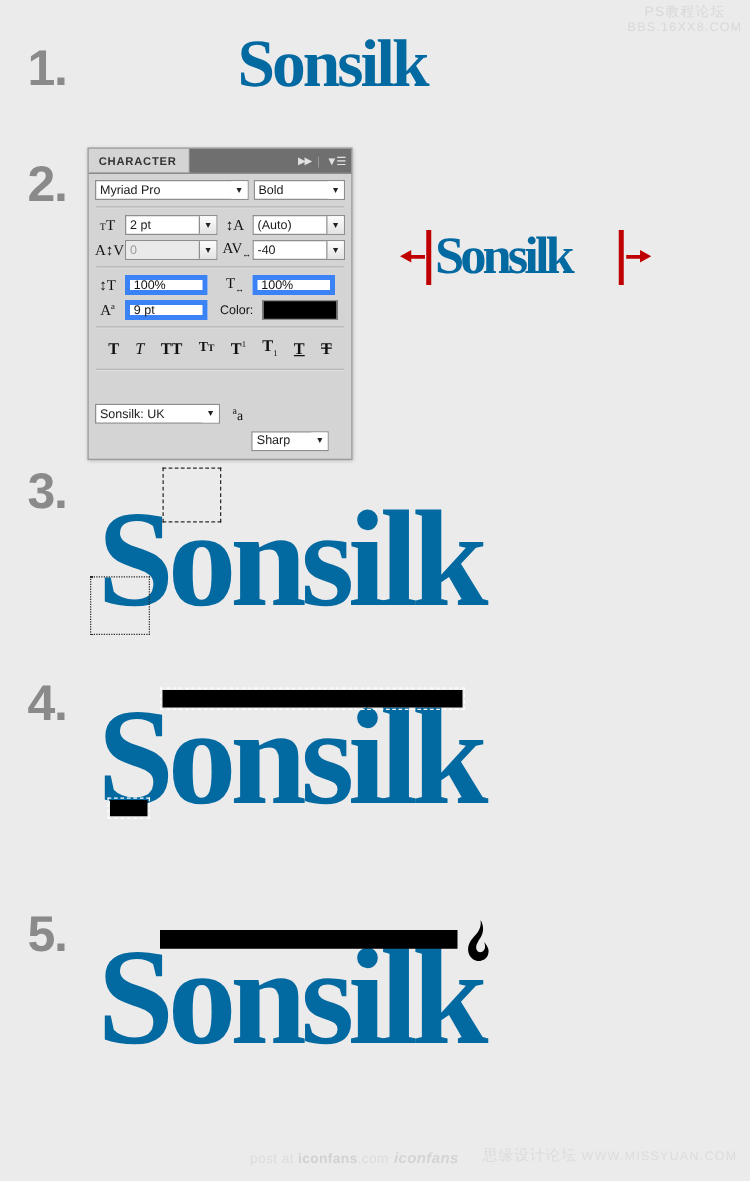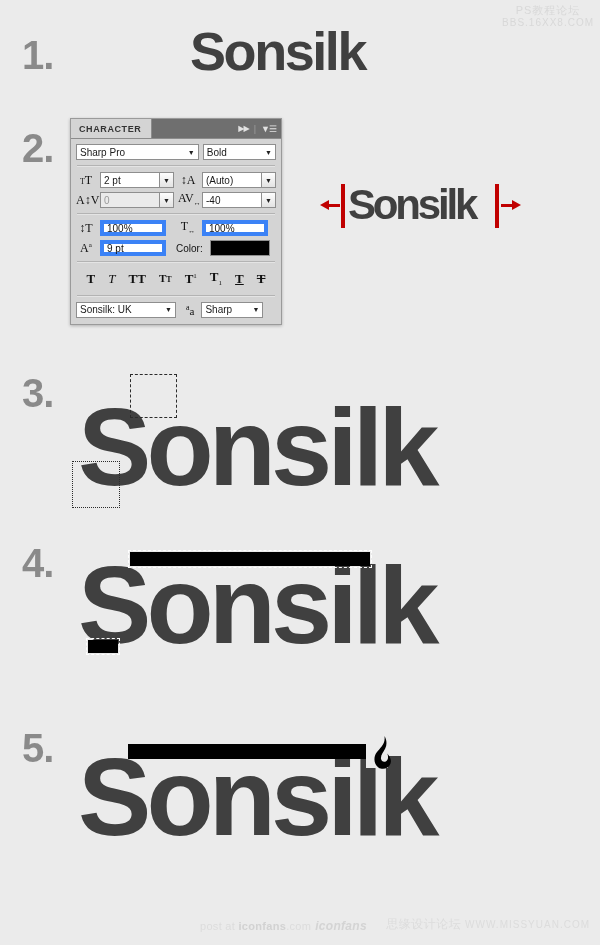--- a/index.html
+++ b/index.html
@@ -62,23 +62,23 @@
     font-weight: bold;
     font-size: 40px;
     line-height: 1;
     letter-spacing: -1px;
     user-select: none;
   }
 
   
   .word {
     position: absolute;
-    font-family: Liberation Sans, sans-serif;
+    font-family: Liberation Serif, serif;
     font-weight: bold;
-    color: #404040;
+    color: #0369a1;
     line-height: 1;
     white-space: nowrap;
     letter-spacing: -0.045em;
   }
 
   
   .panel {
     position: absolute;
     left: 70px; top: 118px;
     width: 212px;
@@ -184,21 +184,21 @@
     line-height: 1;
   }
   .lbl-icon small { font-size: 8px; }
   .lbl-icon .sub { font-size: 7px; vertical-align: sub; }
 
   .w-font { width: 124px; }
   .w-style { width: 74px; }
   .w-half { width: 78px; }
   .w-scale { width: 66px; }
   .w-lang { width: 100px; }
-  .w-aa { width: 62px; }
+  .w-aa { width: 62px; margin-top: 43px; }
 
   .color-label { font-size: 10px; margin-left: 6px; color: #111; }
   .swatch {
     width: 58px; height: 14px;
     background: #000;
     border: 1px solid #8e8e8e;
     margin-left: 3px;
   }
 
   .style-row {
@@ -285,21 +285,21 @@
         <span class="icon-dblarrow">▶▶</span>
         <span class="icon-sep">|</span>
         <span class="icon-menu">▼☰</span>
       </div>
     </div>
 
     <div class="panel-body">
 
       <div class="row">
         <div class="combo plain w-font">
-          <span class="val">Sharp Pro</span>
+          <span class="val">Myriad Pro</span>
           <span class="caret">▼</span>
         </div>
         <div class="combo plain w-style">
           <span class="val">Bold</span>
           <span class="caret">▼</span>
         </div>
       </div>
 
       <div class="sep"></div>
 

